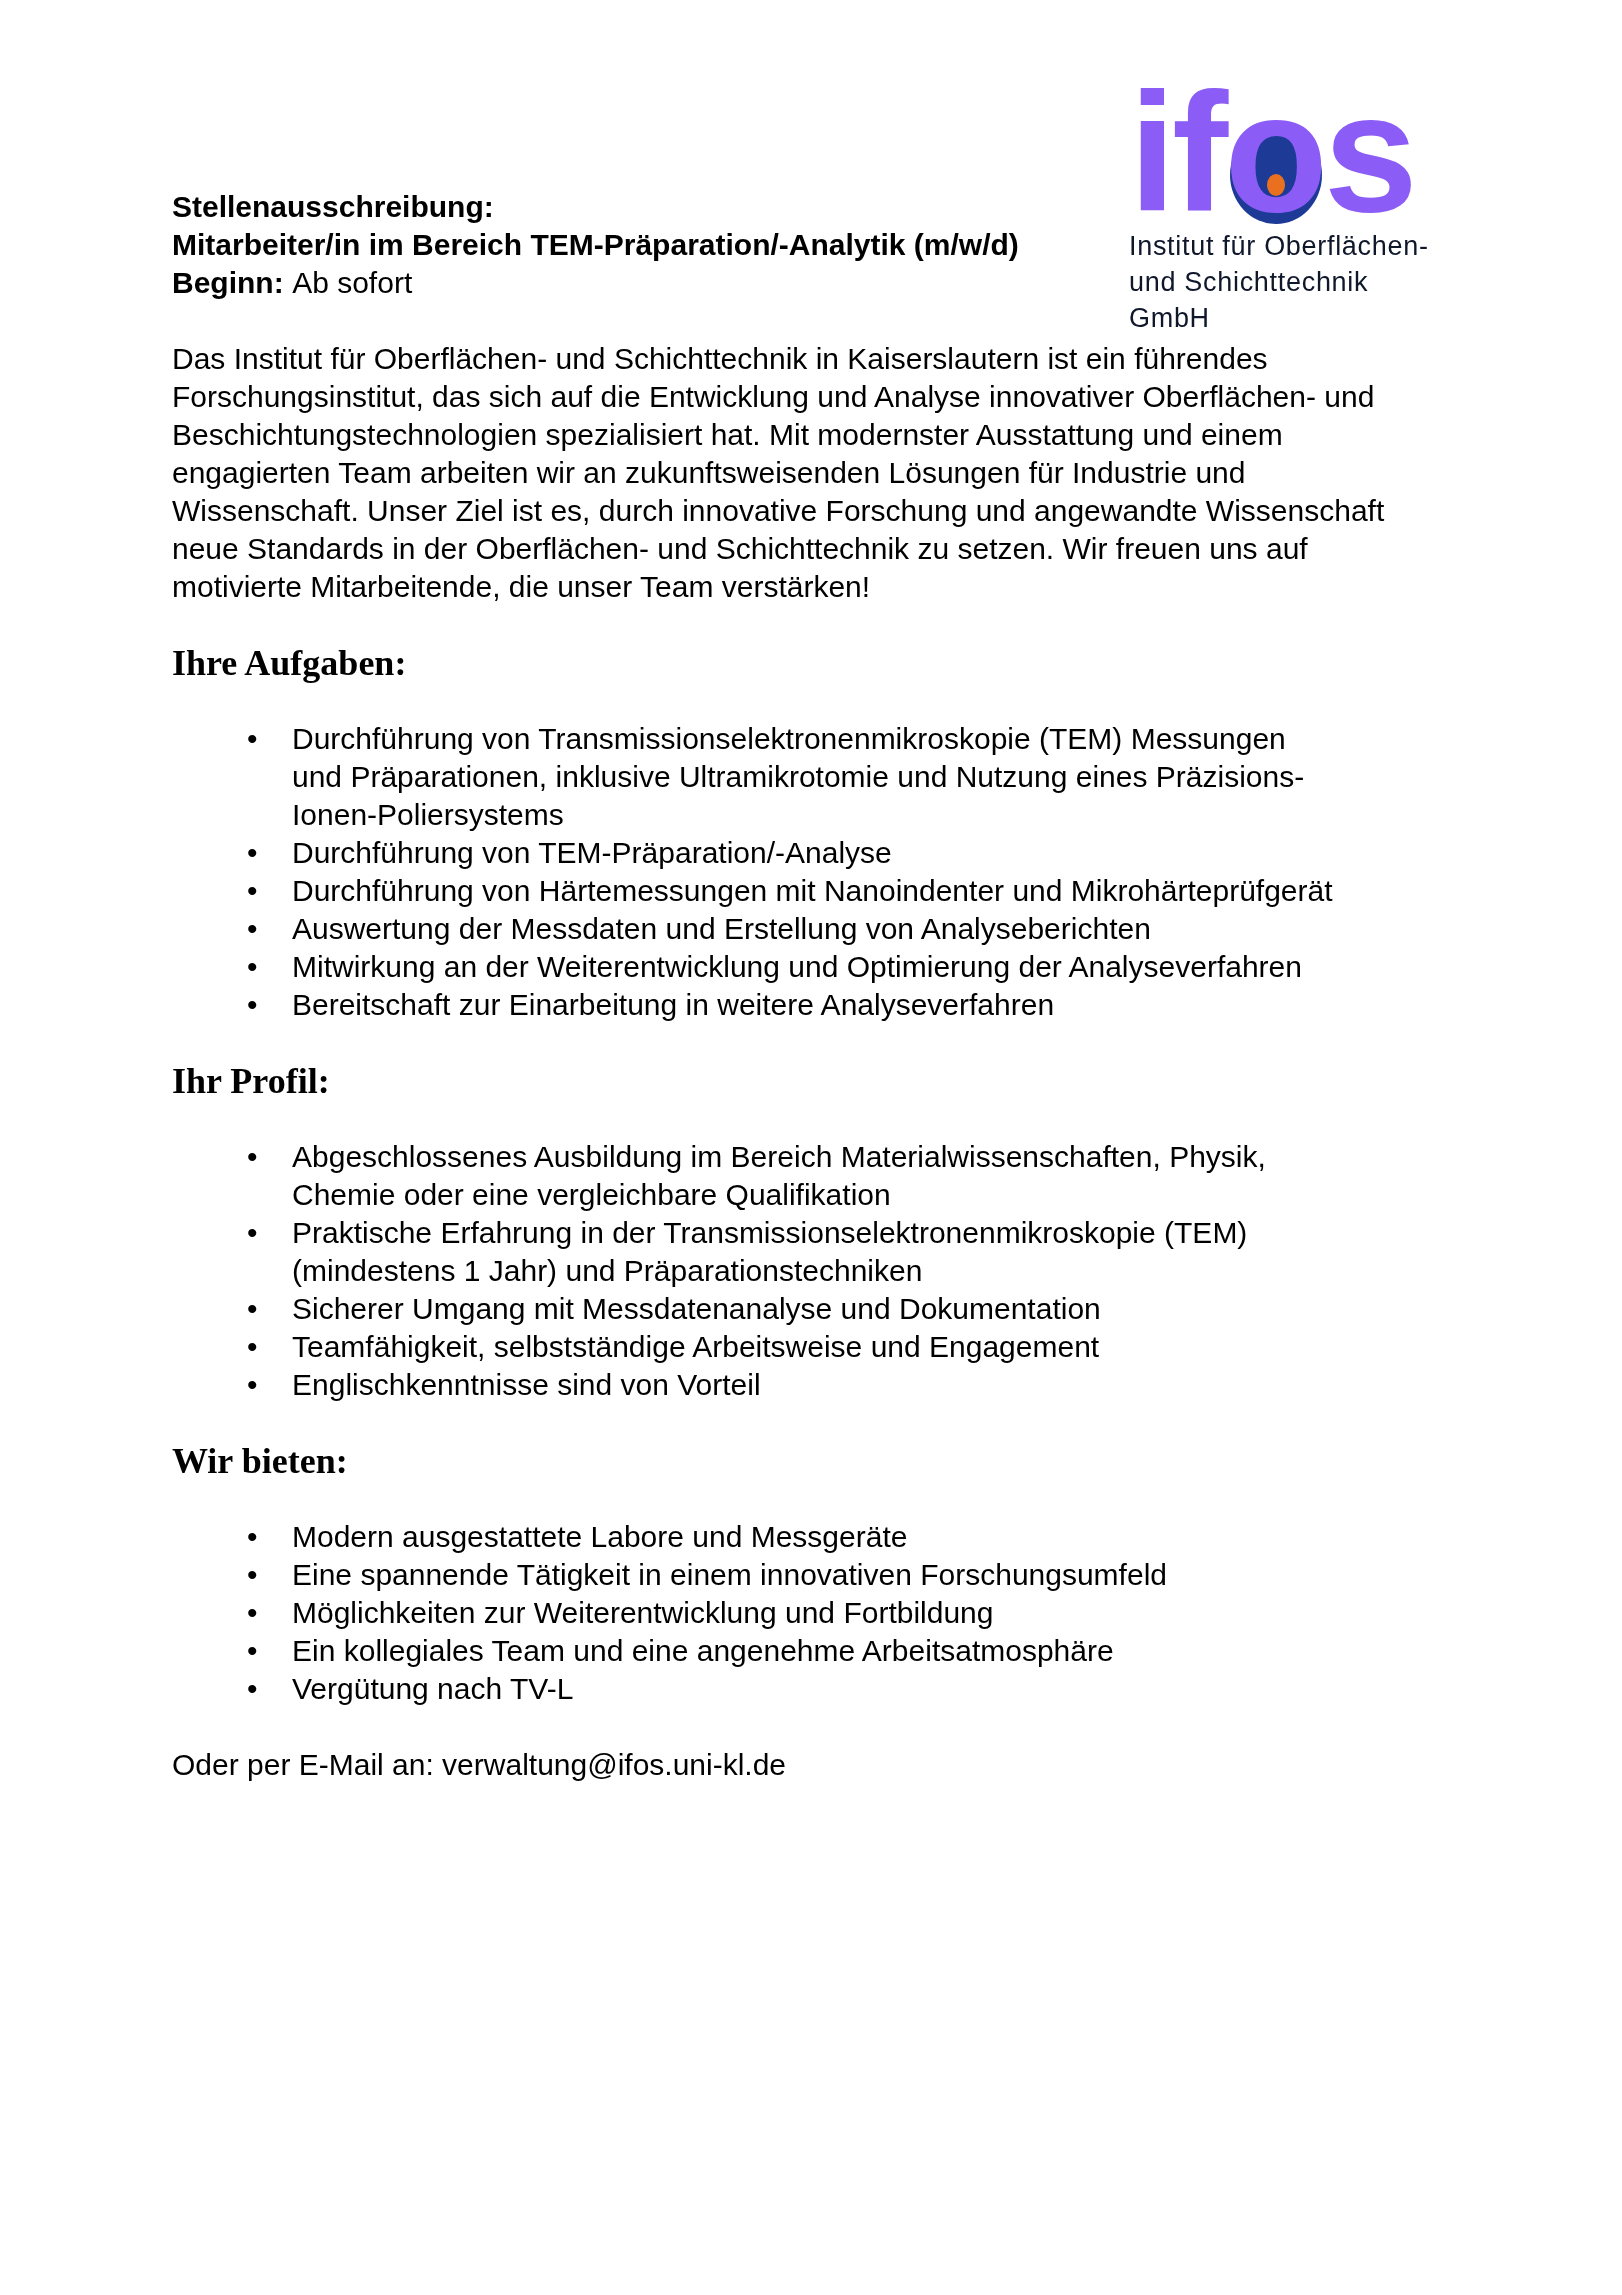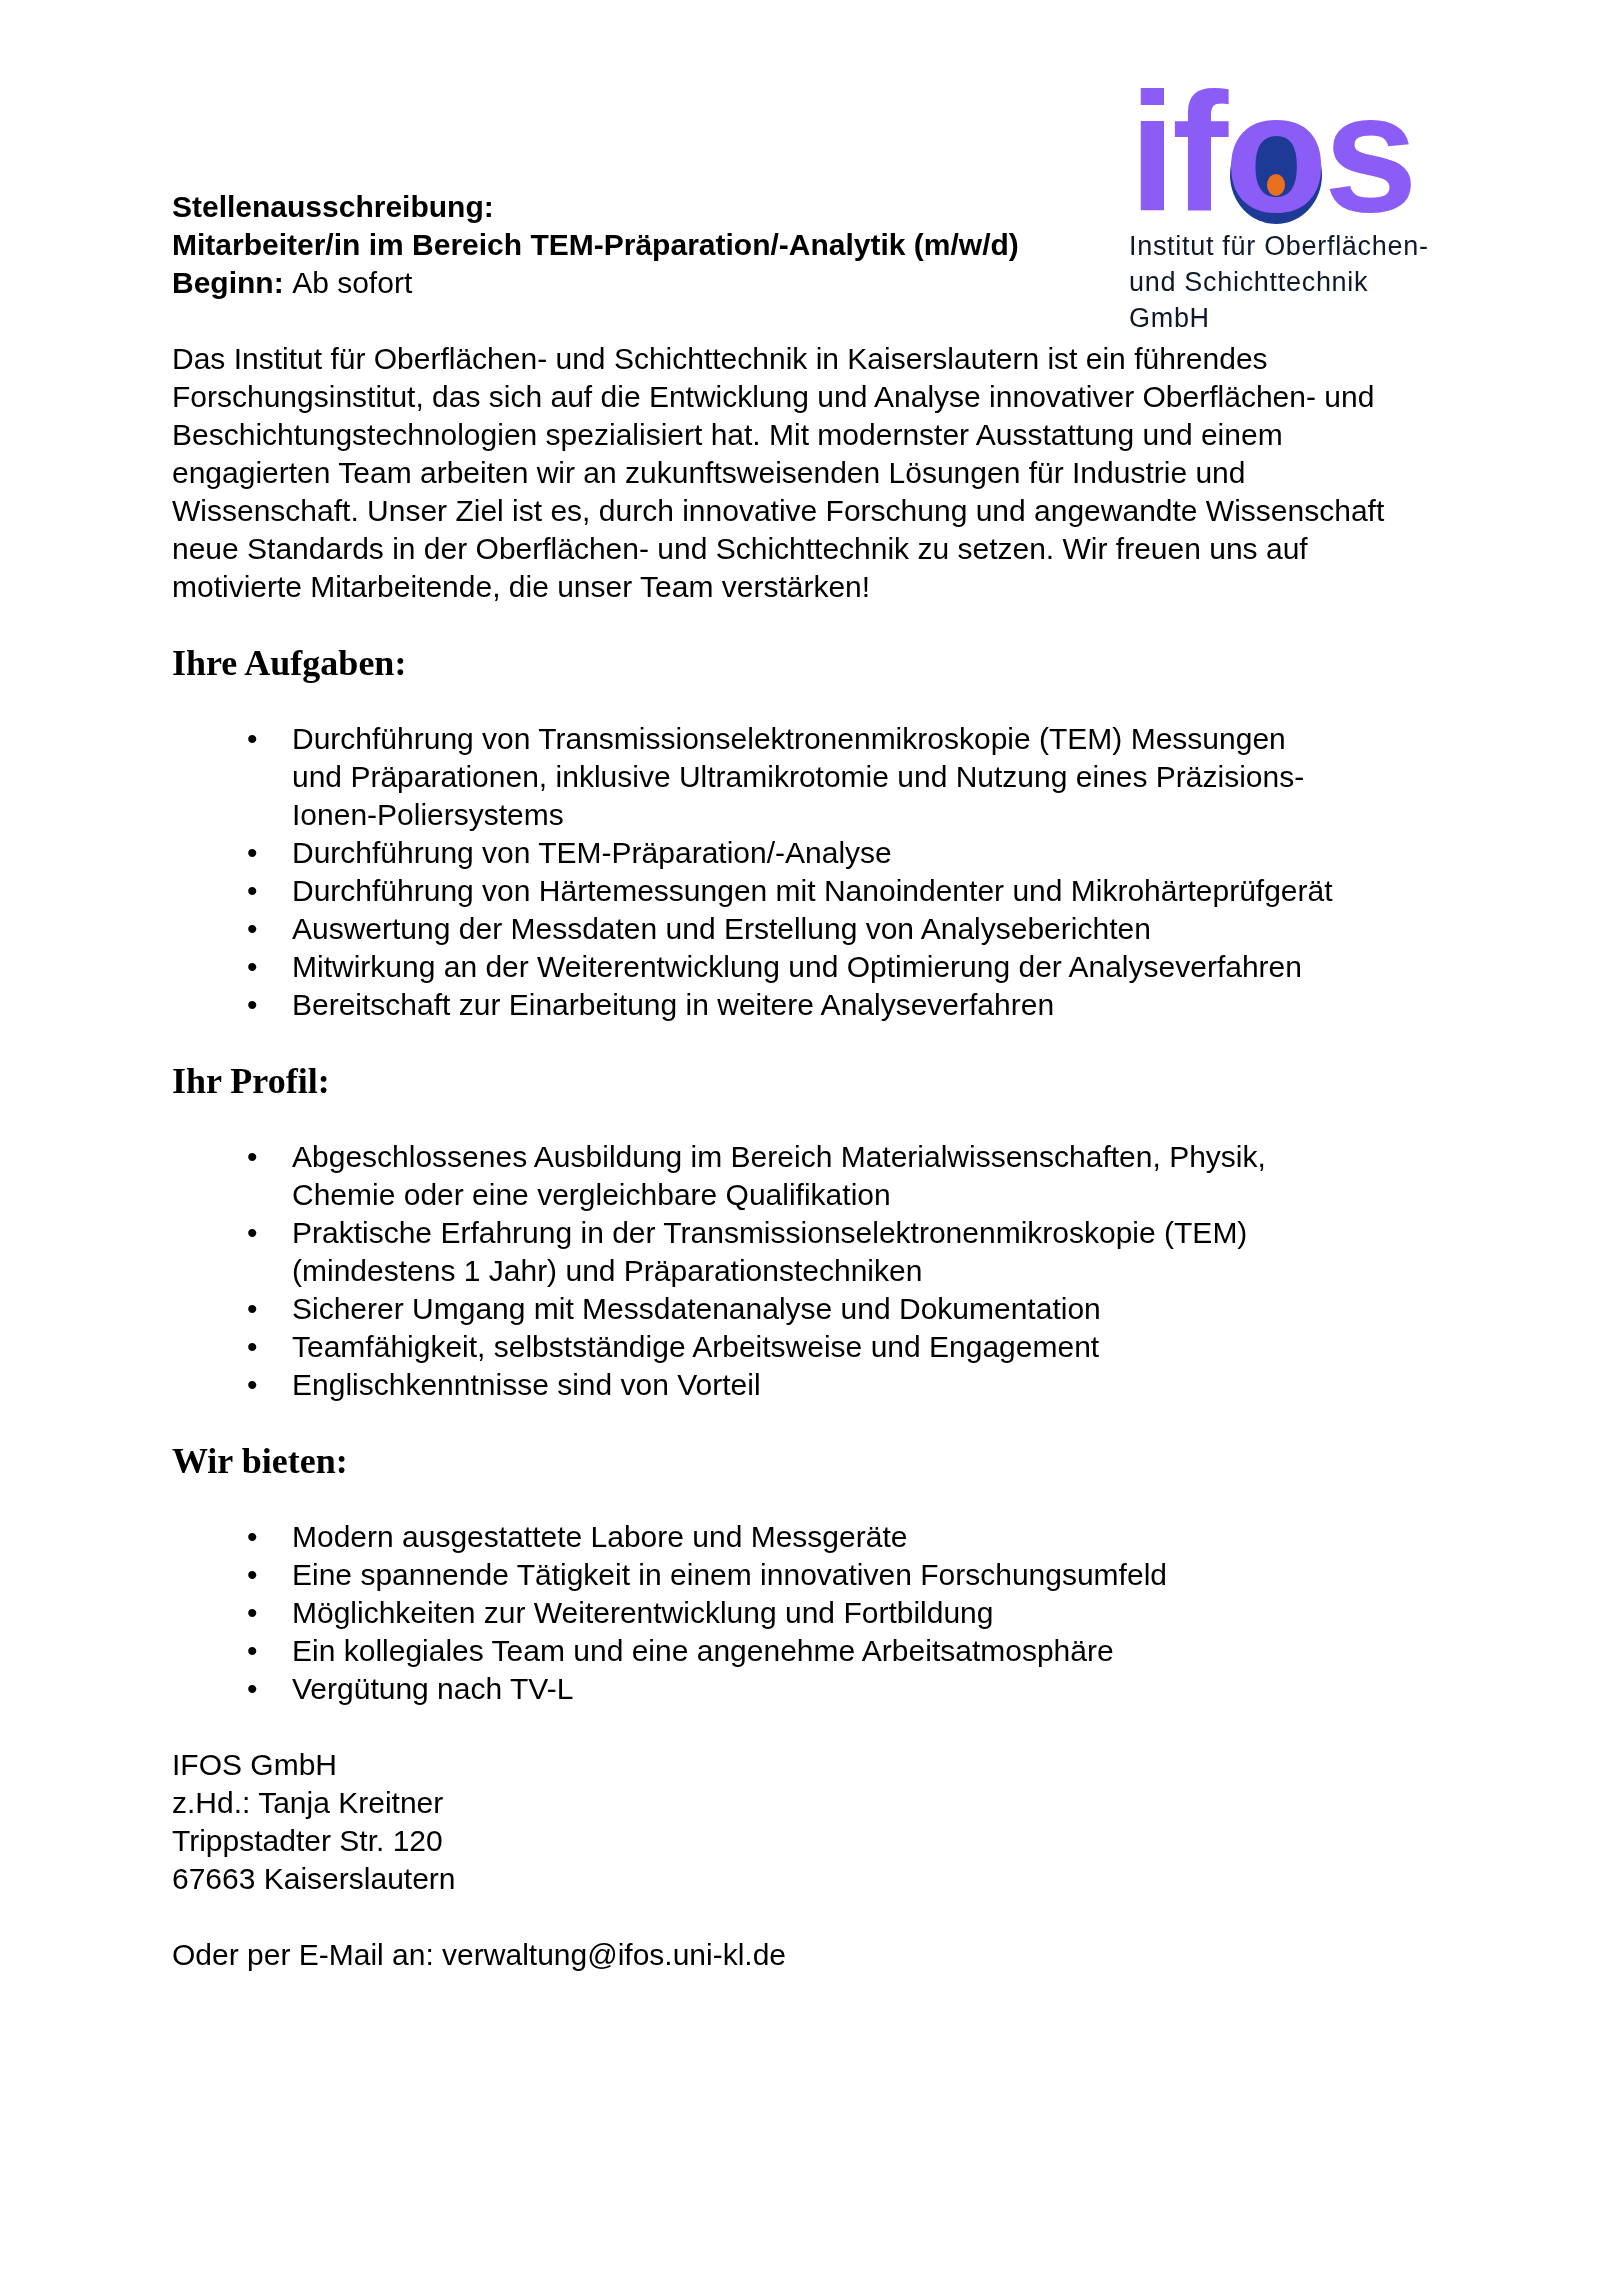--- a/index.html
+++ b/index.html
@@ -104,21 +104,17 @@
 
     <div class="heading">Wir bieten:</div>
     <ul class="bullets">
       <li>Modern ausgestattete Labore und Messgeräte</li>
       <li>Eine spannende Tätigkeit in einem innovativen Forschungsumfeld</li>
       <li>Möglichkeiten zur Weiterentwicklung und Fortbildung</li>
       <li>Ein kollegiales Team und eine angenehme Arbeitsatmosphäre</li>
       <li>Vergütung nach TV-L</li>
     </ul>
 
-    <div class="p">IFOS GmbH
-z.Hd.: Tanja Kreitner
-Trippstadter Str. 120
-67663 Kaiserslautern</div>
     <div class="p">Oder per E-Mail an: verwaltung@ifos.uni-kl.de</div>
 
   </div>
 </div>
 
 
 </body></html>

